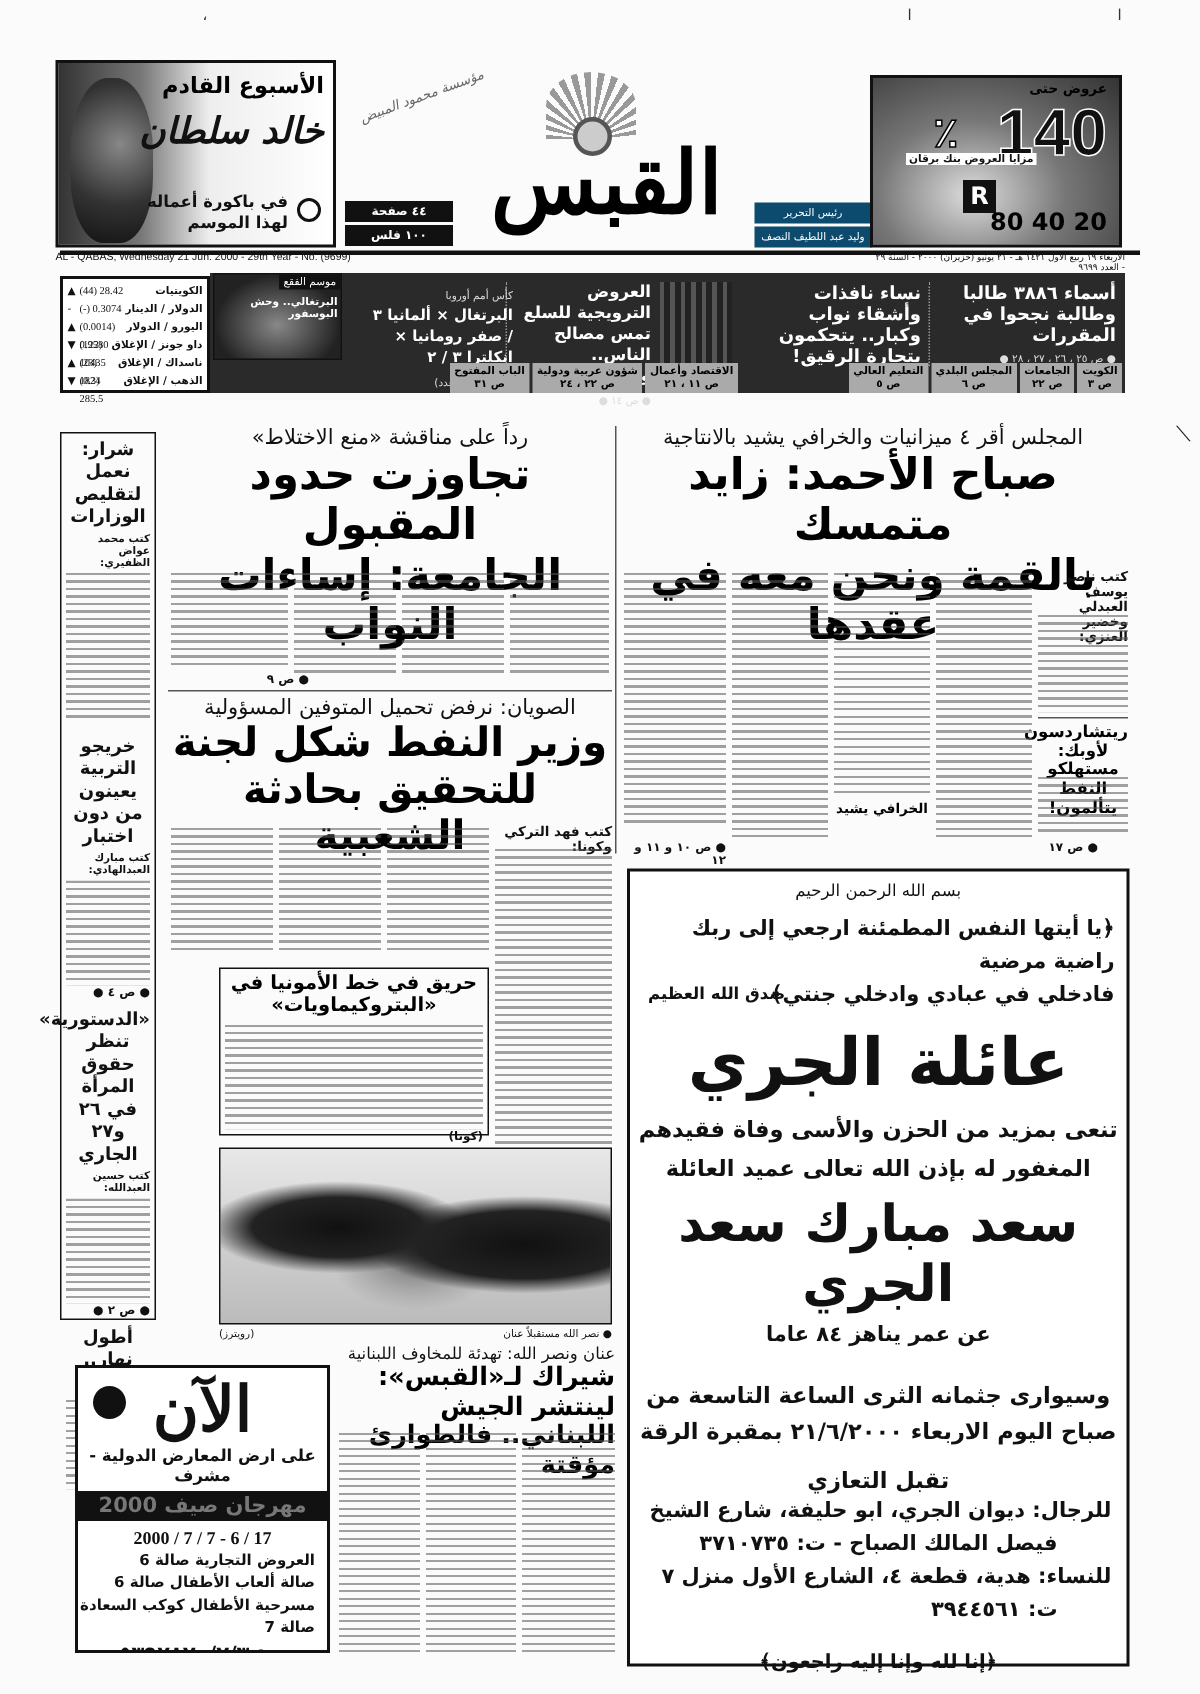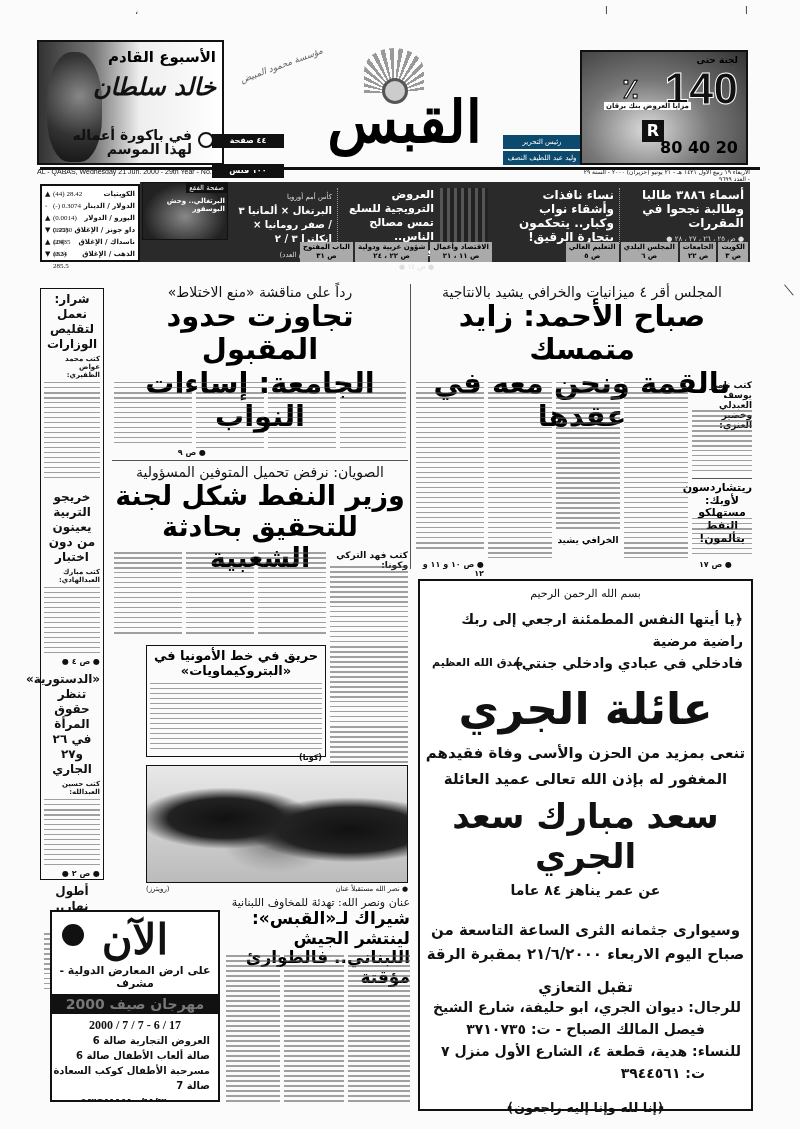--- a/index.html
+++ b/index.html
@@ -3,25 +3,25 @@
 <meta charset="utf-8">
 <style>
   * { box-sizing: border-box; margin: 0; padding: 0; }
   body { width: 800px; height: 1129px; background: #fbfbfb; font-family: "DejaVu Sans", sans-serif; color: #111; position: relative; overflow: hidden; direction: rtl; }
   .abs { position: absolute; }
   
   .masthead-rule { left: 40px; right: 40px; top: 167px; height: 3px; background: #111; }
   .ad-left { left: 37px; top: 40px; width: 187px; height: 125px; border: 2px solid #111; background: linear-gradient(90deg,#333 0%,#777 30%,#eee 55%,#fff 100%); overflow: hidden; }
   .ad-left .t1 { position: absolute; right: 6px; top: 6px; font-weight: bold; font-size: 15px; color: #000; }
   .ad-left .t2 { position: absolute; right: 6px; top: 30px; font-family: "DejaVu Serif", serif; font-size: 24px; font-weight: bold; color: #111; font-style: italic; }
-  .ad-left .t3 { position: absolute; right: 30px; top: 86px; font-weight: bold; font-size: 14px; line-height: 14px; text-align: right; }
+  .ad-left .t3 { position: absolute; right: 30px; top: 86px; font-weight: bold; font-size: 11px; line-height: 14px; text-align: right; }
   .ad-left .face { position: absolute; left: 8px; top: 10px; width: 55px; height: 110px; border-radius: 45% 45% 40% 40%; background: radial-gradient(circle at 60% 40%, #888 0%, #333 55%, #111 100%); }
   .ad-left .logo { position: absolute; right: 8px; top: 90px; width: 16px; height: 16px; border: 2px solid #111; border-radius: 50%; }
   .ad-left-caption { left: 37px; top: 168px; font-family: "Liberation Sans", sans-serif; font-size: 7px; direction: ltr; }
-  .price-box { left: 212px; top: 134px; width: 72px; height: 30px; display: flex; flex-direction: column; gap: 16px; }
+  .price-box { left: 230px; top: 134px; width: 72px; height: 30px; display: flex; flex-direction: column; gap: 2px; }
   .price-box div { background: #111; color: #fff; font-size: 8px; font-weight: bold; text-align: center; height: 14px; line-height: 14px; }
   .logo-wrap { left: 312px; top: 48px; width: 185px; height: 120px; }
   .logo-sun { position: absolute; left: 52px; top: 0; width: 60px; height: 45px; border-radius: 50% 50% 0 0; background: repeating-conic-gradient(from 270deg at 50% 100%, #999 0deg 6deg, transparent 6deg 12deg); }
   .logo-ring { position: absolute; left: 70px; top: 30px; width: 26px; height: 26px; border-radius: 50%; border: 3px solid #555; background: #ccc; }
   .logo-text { position: absolute; left: 0; top: 40px; width: 185px; text-align: center; font-family: "DejaVu Serif", serif; font-size: 58px; font-weight: bold; color: #000; letter-spacing: -2px; }
   .stamp { left: 238px; top: 60px; transform: rotate(-20deg); font-size: 9px; color: #666; font-style: italic; }
   .editor-box { left: 503px; top: 135px; width: 78px; height: 30px; display: flex; flex-direction: column; gap: 2px; }
   .editor-box div { background: #0c4a6e; color: #fff; font-size: 7px; text-align: center; height: 14px; line-height: 14px; }
   .ad-right { left: 580px; top: 50px; width: 168px; height: 115px; border: 2px solid #111; background: radial-gradient(ellipse at 40% 70%, #ddd 0%, #777 45%, #333 100%); overflow: hidden; }
   .ad-right .big { position: absolute; right: 8px; top: 12px; font-family: "Liberation Sans", sans-serif; font-weight: bold; font-size: 44px; color: #111; direction: ltr; -webkit-text-stroke: 1px #fff; }
@@ -114,21 +114,21 @@
   <div class="logo-ring"></div>
   <div class="logo-text">القبس</div>
 </div>
 
 <div class="abs editor-box">
   <div>رئيس التحرير</div>
   <div>وليد عبد اللطيف النصف</div>
 </div>
 
 <div class="abs ad-right">
-  <div class="tag">لجنة حتى</div>
+  <div class="tag">عروض حتى</div>
   <div class="big">140</div>
   <div class="pct">٪</div>
   <div class="sub">مزايا العروض بنك برقان</div>
   <div class="r">R</div>
   <div class="nums">80 40 20</div>
 </div>
 <div class="abs date-line">الأربعاء ١٩ ربيع الأول ١٤٢١ هـ - ٢١ يونيو (حزيران) ٢٠٠٠ - السنة ٢٩ - العدد ٩٦٩٩</div>
 
 <div class="abs masthead-rule"></div>
 
@@ -174,21 +174,21 @@
   <div class="idx" style="right:136px; width:118px; font-size:12px;">
     <div>نساء نافذات وأشقاء نواب وكبار.. يتحكمون بتجارة الرقيق!</div>
     <div class="pg">● ص ٨ ●</div>
   </div>
   <div class="abs" style="right:262px; top:6px; width:48px; height:56px; background:repeating-linear-gradient(90deg,#555 0 3px,#222 3px 7px);"></div>
   <div class="idx" style="right:316px; width:92px; font-size:11px;">
     <div>العروض الترويجية للسلع تمس مصالح الناس.. وكراماتهم</div>
     <div class="pg">● ص ١٤ ●</div>
   </div>
   <div class="idx-sep" style="right:412px;"></div>
-  <div class="idx" style="right:418px; width:100px; font-size:10px;">
+  <div class="idx" style="right:408px; width:100px; font-size:10px;">
     <div class="pg">كأس أمم أوروبا</div>
     <div>البرتغال × ألمانيا ٣ / صفر رومانيا × انكلترا ٣ / ٢</div>
     <div class="pg">(الملحق مع العدد)</div>
   </div>
   <div class="section-tabs">
     <div class="tab">
         <div>الكويت</div>
         <div>ص ٣</div>
       </div>
     <div class="tab">
@@ -212,21 +212,21 @@
         <div>شؤون عربية ودولية</div>
         <div>ص ٢٢ ، ٢٤</div>
       </div>
     <div class="tab">
         <div>الباب المفتوح</div>
         <div>ص ٣١</div>
       </div>
   </div>
 </div>
 <div class="abs photo-thumb" style="left:142px; width:86px; height:58px;">
-  <div class="hd">صفحة الفقع</div>
+  <div class="hd">موسم الفقع</div>
   <div class="cap">البرتغالي.. وحش البوسفور</div>
 </div>
 
 <div class="abs" style="left:412px; top:284px; width:340px;">
   <div class="kicker">المجلس أقر ٤ ميزانيات والخرافي يشيد بالانتاجية</div>
   <div class="headline" style="font-size:29px;">صباح الأحمد: زايد متمسك</div>
   <div class="headline" style="font-size:29px;">بالقمة ونحن معه في عقدها</div>
 </div>
 <div class="abs byline" style="left:692px; top:380px; width:60px; font-size:9px;">كتب ناصر يوسف العبدلي وخضير العنزي:</div>
 <div class="abs col-text" style="left:692px; top:410px; width:60px; height:65px;"></div>

